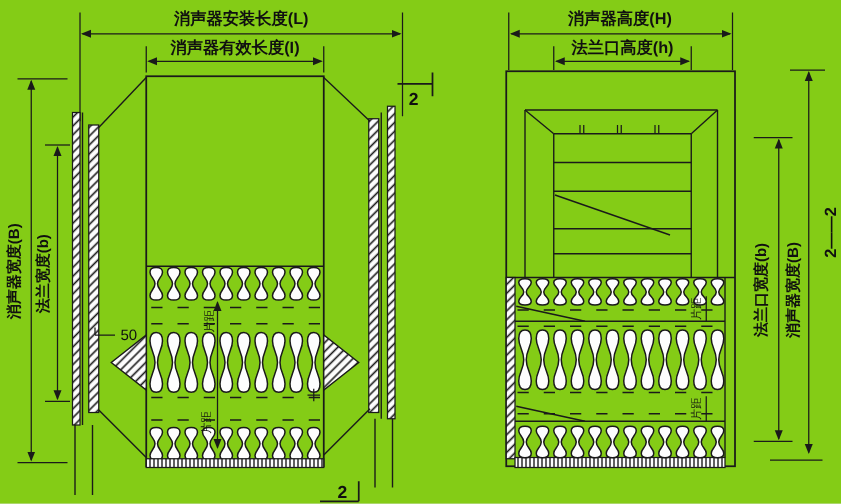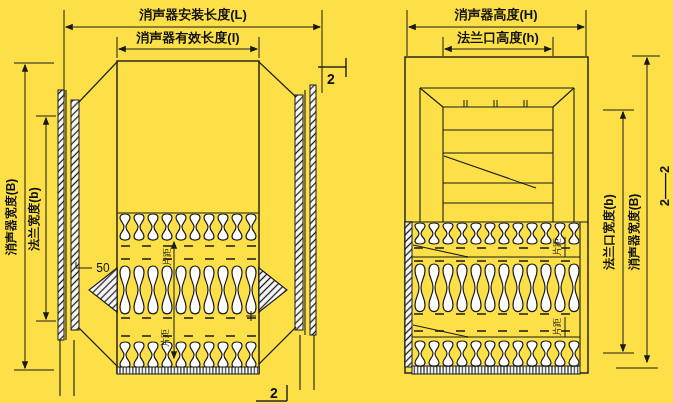--- a/index.html
+++ b/index.html
@@ -1,18 +1,18 @@
 <!DOCTYPE html>
 <html><head>
 <meta charset="utf-8">
 <style>
   html,body { margin:0; padding:0; background:#e8e8e8; }
   #stage {
     position:relative; width:673px; height:403px;
-    background:#fde047; overflow:hidden;
+    background:#84cc16; overflow:hidden;
     font-family:"Liberation Sans", sans-serif;
   }
   svg { position:absolute; inset:0; }
   .ln   { stroke:#1a1a1a; stroke-width:1.1; fill:none; }
   .lnth { stroke:#1a1a1a; stroke-width:1.4; fill:none; }
   .dim  { stroke:#1a1a1a; stroke-width:1; fill:none; }
   .dash { stroke:#1a1a1a; stroke-width:1.3; fill:none; stroke-dasharray:9 12; }
   text { fill:#101010; text-anchor:middle; }
   .lbl-top  { font:bold 13px "Liberation Sans", sans-serif; }
   .lbl-side { font:bold 12px "Liberation Sans", sans-serif; }

